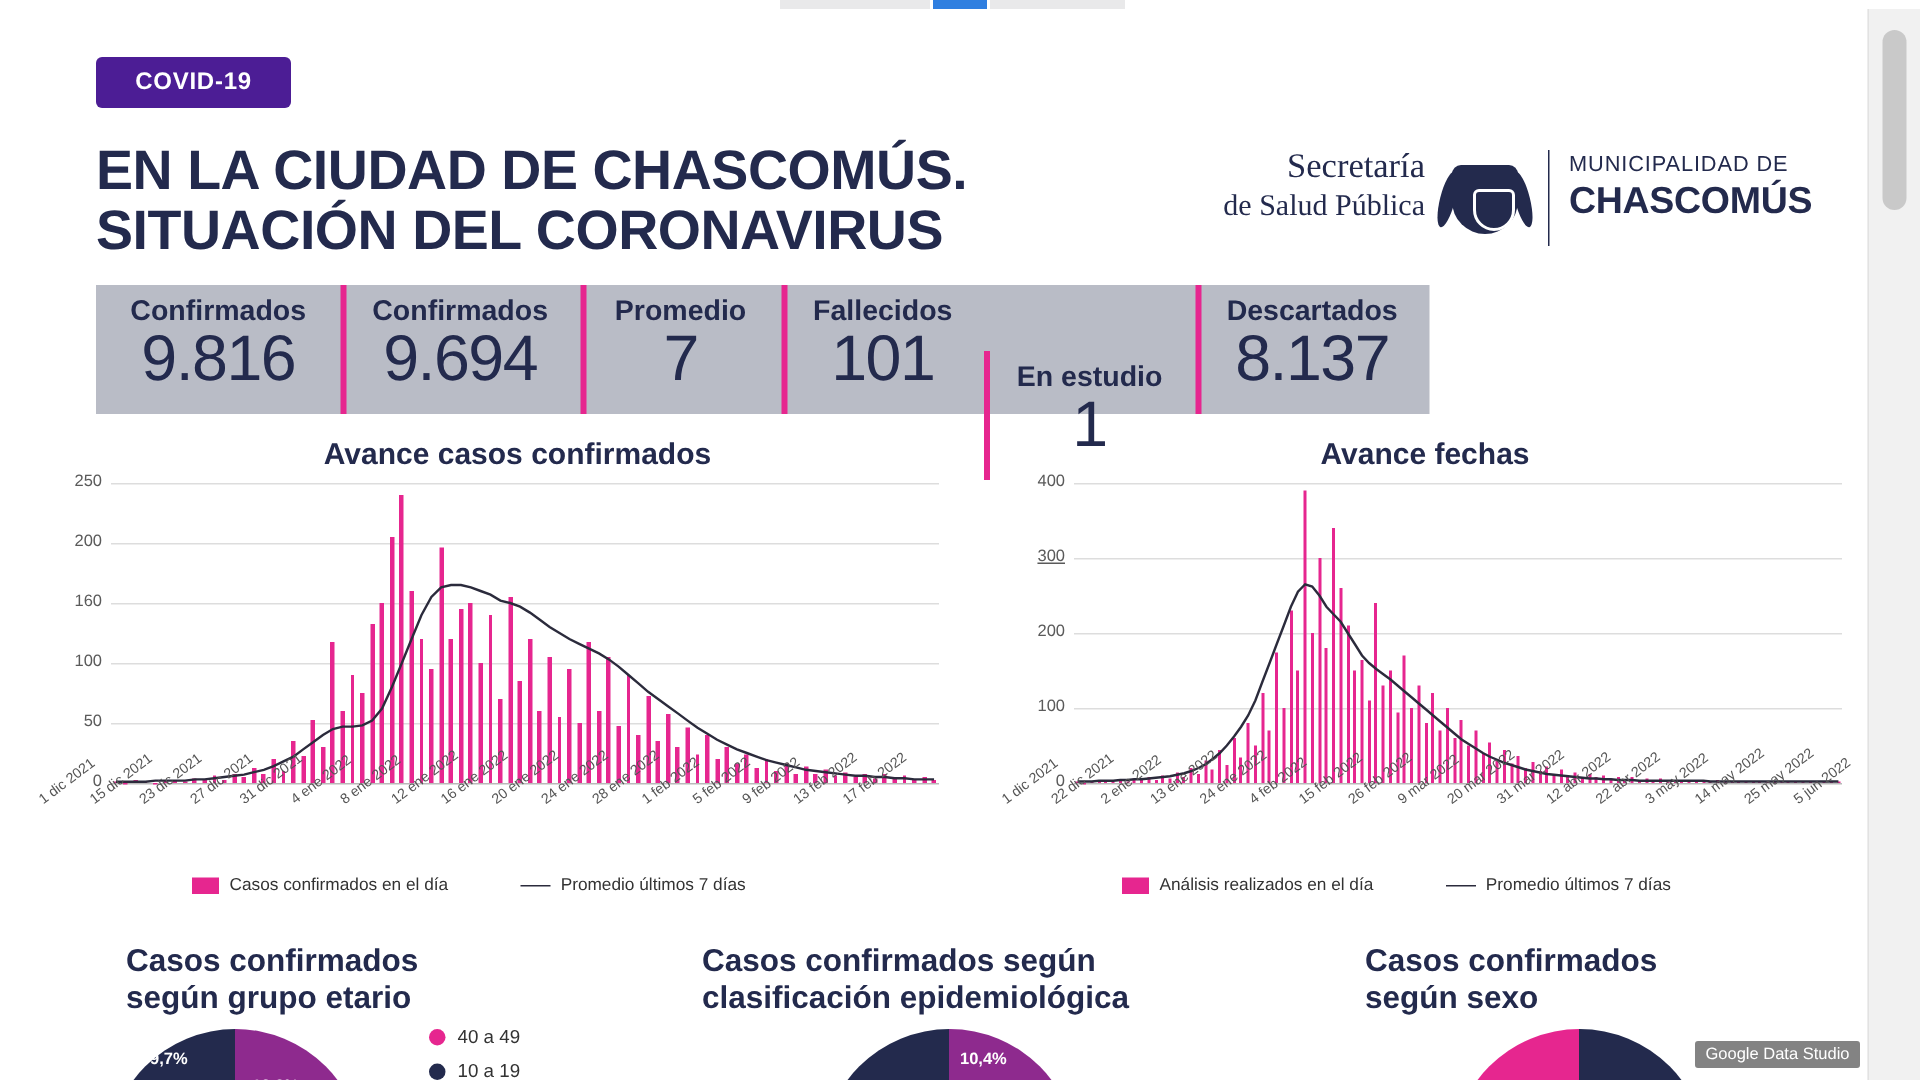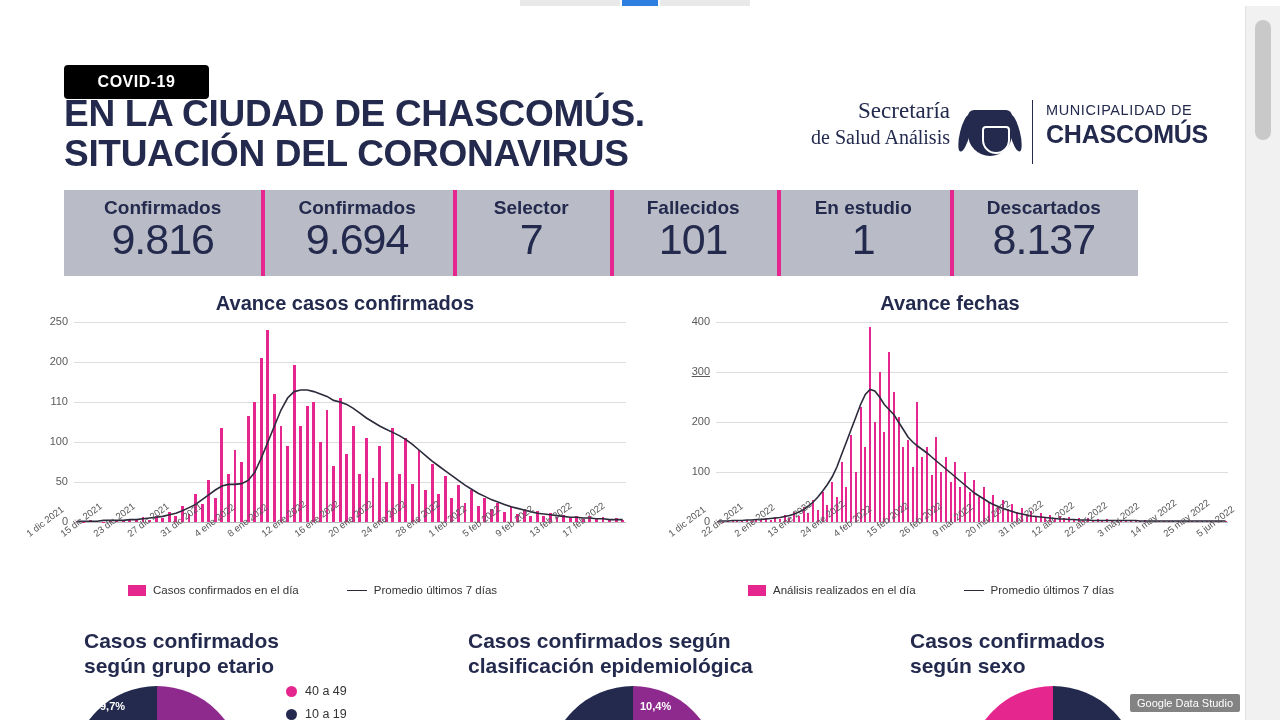--- a/index.html
+++ b/index.html
@@ -90,23 +90,23 @@
     top: 17px;
     width: 0; height: 0;
     border-left: 4px solid transparent;
     border-right: 4px solid transparent;
     border-top: 5px solid #555;
   }
 
   
   .covid-pill {
     position: absolute;
-    left: 64px; top: 59px;
-    width: 145px; height: 34px;
-    background: #000000;
+    left: 64px; top: 32px;
+    width: 130px; height: 34px;
+    background: #4c1d95;
     border-radius: 4px;
   }
   .covid-pill span {
     display: block;
     text-align: center;
     line-height: 34px;
     color: #ffffff;
     font-weight: bold;
     font-size: 16px;
     letter-spacing: 0.5px;
@@ -190,21 +190,21 @@
     font-size: 25px;
     font-weight: bold;
     letter-spacing: -0.2px;
     margin-top: 2px;
   }
 
   
   .counters {
     position: absolute;
     left: 64px; top: 184px;
-    width: 1074px; height: 86px;
+    width: 889px; height: 86px;
     background: #b9bcc6;
     display: flex;
   }
   .counter {
     position: relative;
     flex: 1 1 auto;
     text-align: center;
     color: #232a4d;
   }
   .counter + .counter::before {
@@ -220,21 +220,21 @@
     font-weight: bold;
   }
   .counter .c-value {
     margin-top: -4px;
     font-size: 43px;
     font-weight: normal;
     letter-spacing: -1px;
   }
   .counter.c-confirmados { flex-grow: 1.08; }
   .counter.c-activos { flex-grow: 1.1; }
-  .counter.c-enestudio { flex-grow: 1.02; }
+  .counter.c-enestudio { flex-grow: 1.02; margin-top: 44px; }
 
   .counters-note {
     position: absolute;
     left: 1068px; top: 186px;
     width: 200px;
     color: #232a4d;
     font-weight: bold;
     font-size: 14.5px;
     line-height: 19px;
   }
@@ -360,21 +360,21 @@
     <span>COVID-19</span>
   </div>
   <div class="main-title">
     <div>EN LA CIUDAD DE CHASCOMÚS.</div>
     <div>SITUACIÓN DEL CORONAVIRUS</div>
   </div>
 
   <div class="logo-block">
     <div class="logo-sec1">
       <div class="l1">Secretaría</div>
-      <div class="l2">de Salud Análisis</div>
+      <div class="l2">de Salud Pública</div>
     </div>
     <div class="crest">
       <div class="lau-l"></div>
       <div class="lau-r"></div>
       <div class="shield">
           <div class="inner"></div>
         </div>
     </div>
     <div class="logo-div"></div>
     <div class="logo-sec2">
@@ -386,21 +386,21 @@
   <div class="counters">
     <div class="counter c-confirmados">
       <div class="c-label">Confirmados</div>
       <div class="c-value">9.816</div>
     </div>
     <div class="counter">
       <div class="c-label">Confirmados</div>
       <div class="c-value">9.694</div>
     </div>
     <div class="counter c-activos">
-      <div class="c-label">Selector</div>
+      <div class="c-label">Promedio</div>
       <div class="c-value">7</div>
     </div>
     <div class="counter">
       <div class="c-label">Fallecidos</div>
       <div class="c-value">101</div>
     </div>
     <div class="counter c-enestudio">
       <div class="c-label">En estudio</div>
       <div class="c-value">1</div>
     </div>
@@ -413,21 +413,21 @@
   <div class="chart-title" style="left:60px; top:286px; width:570px;">Avance casos confirmados</div>
   <div class="panel" id="panel0" style="left:30px; top:316px; width:600px; height:210px;">
     <div class="plot" id="plot0" style="left:44px; top:0; width:552px; height:200px;">
         <div class="axis-x" style="top: 200px; width: 552px;"></div>
         <div class="ylabel" style="left: -40px; top: 193px;">0</div>
         <div class="gridline" style="top: 160px; width: 552px;"></div>
         <div class="ylabel" style="left: -40px; top: 153px;">50</div>
         <div class="gridline" style="top: 120px; width: 552px;"></div>
         <div class="ylabel" style="left: -40px; top: 113px;">100</div>
         <div class="gridline" style="top: 80px; width: 552px;"></div>
-        <div class="ylabel" style="left: -40px; top: 73px;">110</div>
+        <div class="ylabel" style="left: -40px; top: 73px;">160</div>
         <div class="gridline" style="top: 40px; width: 552px;"></div>
         <div class="ylabel" style="left: -40px; top: 33px;">200</div>
         <div class="gridline" style="top: 0px; width: 552px;"></div>
         <div class="ylabel" style="left: -40px; top: -7px;">250</div>
         <div class="bar" style="left: 1.90571px; width: 2.76px; height: 0.8px;"></div>
         <div class="bar" style="left: 8.47714px; width: 2.76px; height: 0.5px;"></div>
         <div class="bar" style="left: 15.0486px; width: 2.76px; height: 1.6px;"></div>
         <div class="bar" style="left: 21.62px; width: 2.76px; height: 0.8px;"></div>
         <div class="bar" style="left: 28.1914px; width: 2.76px; height: 0.5px;"></div>
         <div class="bar" style="left: 34.7629px; width: 2.76px; height: 2.4px;"></div>

